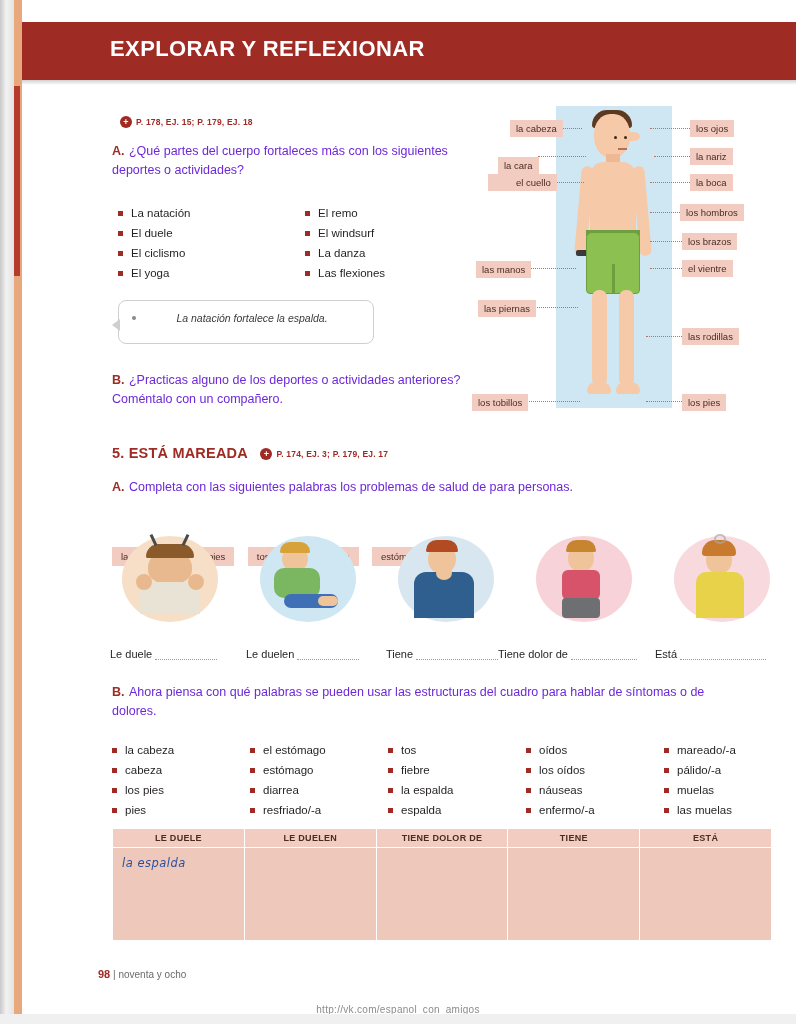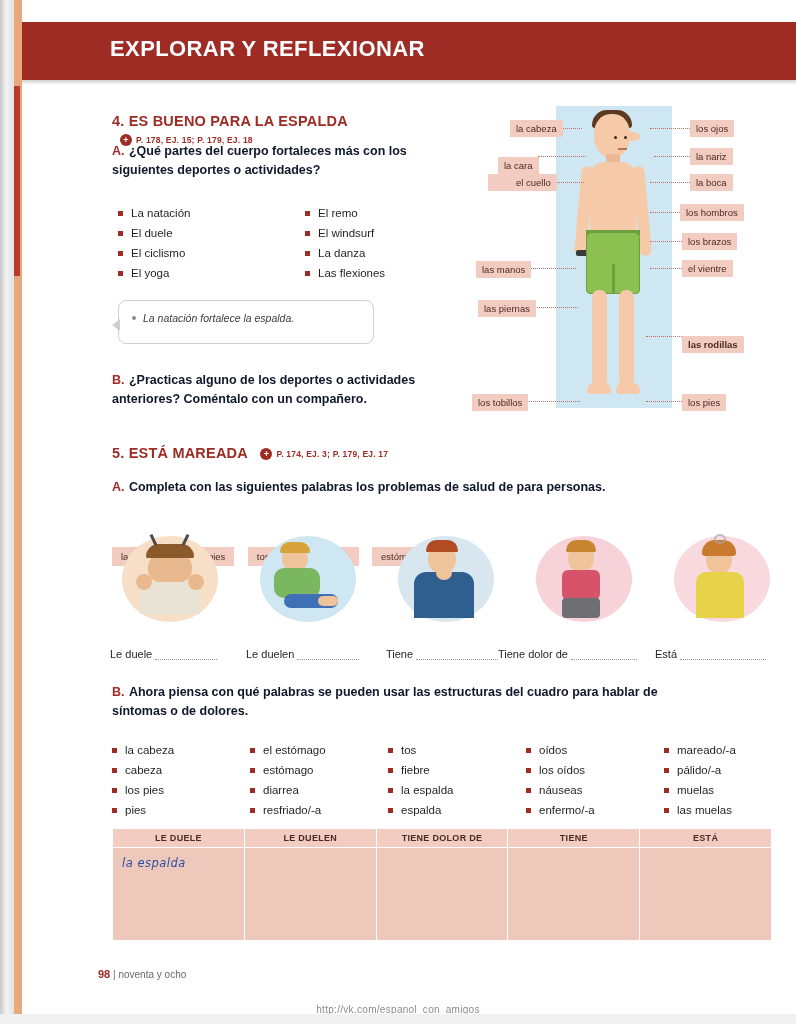--- a/index.html
+++ b/index.html
@@ -44,37 +44,37 @@
     display: inline-flex; align-items: center; gap: 4px;
     font-size: 8.5px; font-weight: bold; color: #9e2b24; letter-spacing: .2px;
     vertical-align: middle;
   }
   .ref-dot {
     width: 12px; height: 12px; border-radius: 50%; background: #9e2b24;
     color: #fff; font-size: 9px; line-height: 12px; text-align: center; font-weight: bold;
     display: inline-block;
   }
   .q-label { font-weight: bold; color: #9e2b24; font-size: 12.5px; }
-  .q-text { font-size: 12.5px; color: #0f172a; line-height: 17px; font-weight: bold; }
+  .q-text { font-size: 12.5px; color: #6d28d9; line-height: 17px; }
 
   ul.bullets { list-style: none; margin: 0; padding: 0; }
   ul.bullets li {
     font-size: 11.5px; color: #231f20; line-height: 20px;
     padding-left: 13px; position: relative;
   }
   ul.bullets li::before {
     content: ""; position: absolute; left: 0; top: 8px;
     width: 5px; height: 5px; background: #9e2b24;
   }
 
   .speech {
     position: absolute; border: 1px solid #cfcfcf; border-radius: 8px;
     background: #ffffff; padding: 9px 12px;
   }
-  .speech .line { font-size: 10.5px; font-style: italic; color: #3b3b3b; line-height: 16px; padding-left: 12px; position: relative;}
+  .speech .line { font-size: 10.5px; font-style: italic; color: #3b3b3b; line-height: 16px; padding-left: 12px; position: relative; text-align: center;}
   .speech .line.filled::before {
     content: ""; position: absolute; left: 1px; top: 6px; width: 4px; height: 4px;
     background: #8a8a8a; border-radius: 50%;
   }
   .speech .line.hollow::before {
     content: ""; position: absolute; left: 1px; top: 6px; width: 4px; height: 4px;
     border: 1px solid #8a8a8a; border-radius: 50%;
   }
   .speech .tail {
     position: absolute; left: -7px; top: 18px; width: 0; height: 0;
@@ -156,21 +156,20 @@
 <div class="page-left-edge"></div>
 <div class="spine-strip"></div>
 <div class="spine-strip2"></div>
 
 <div class="header-band">
   <div class="title">EXPLORAR Y REFLEXIONAR</div>
 </div>
 <div class="header-shadow"></div>
 
 <div style="position:absolute; left:112px; top:112px; width:360px;">
-  <span class="sec-title">4. ES BUENO PARA LA ESPALDA</span>
   <span class="ref-pill" style="margin-left:8px;">
     <span class="ref-dot">+</span>
     <span>P. 178, EJ. 15; P. 179, EJ. 18</span>
   </span>
 </div>
 
 <div style="position:absolute; left:112px; top:141px; width:350px;">
   <span class="q-label">A.</span>
   <span class="q-text">¿Qué partes del cuerpo fortaleces más con los siguientes deportes o actividades?</span>
 </div>
@@ -243,21 +242,21 @@
   <div class="tagbox" style="left:6px;   top:157px;">las manos</div>
   <div class="tagbox" style="left:8px;   top:196px;">las piernas</div>
   <div class="tagbox" style="left:2px;   top:290px;">los tobillos</div>
 
   <div class="tagbox" style="left:220px; top:16px;">los ojos</div>
   <div class="tagbox" style="left:220px; top:44px;">la nariz</div>
   <div class="tagbox" style="left:220px; top:70px;">la boca</div>
   <div class="tagbox" style="left:210px; top:100px;">los hombros</div>
   <div class="tagbox" style="left:212px; top:129px;">los brazos</div>
   <div class="tagbox" style="left:212px; top:156px;">el vientre</div>
-  <div class="tagbox" style="left:212px; top:232px;font-weight:bold;">las rodillas</div>
+  <div class="tagbox" style="left:212px; top:224px;">las rodillas</div>
   <div class="tagbox" style="left:212px; top:290px;">los pies</div>
 </div>
 
 <div style="position:absolute; left:112px; top:444px; width:420px;">
   <span class="sec-title">5. ESTÁ MAREADA</span>
   <span class="ref-pill" style="margin-left:8px;">
     <span class="ref-dot">+</span>
     <span>P. 174, EJ. 3; P. 179, EJ. 17</span>
   </span>
 </div>

